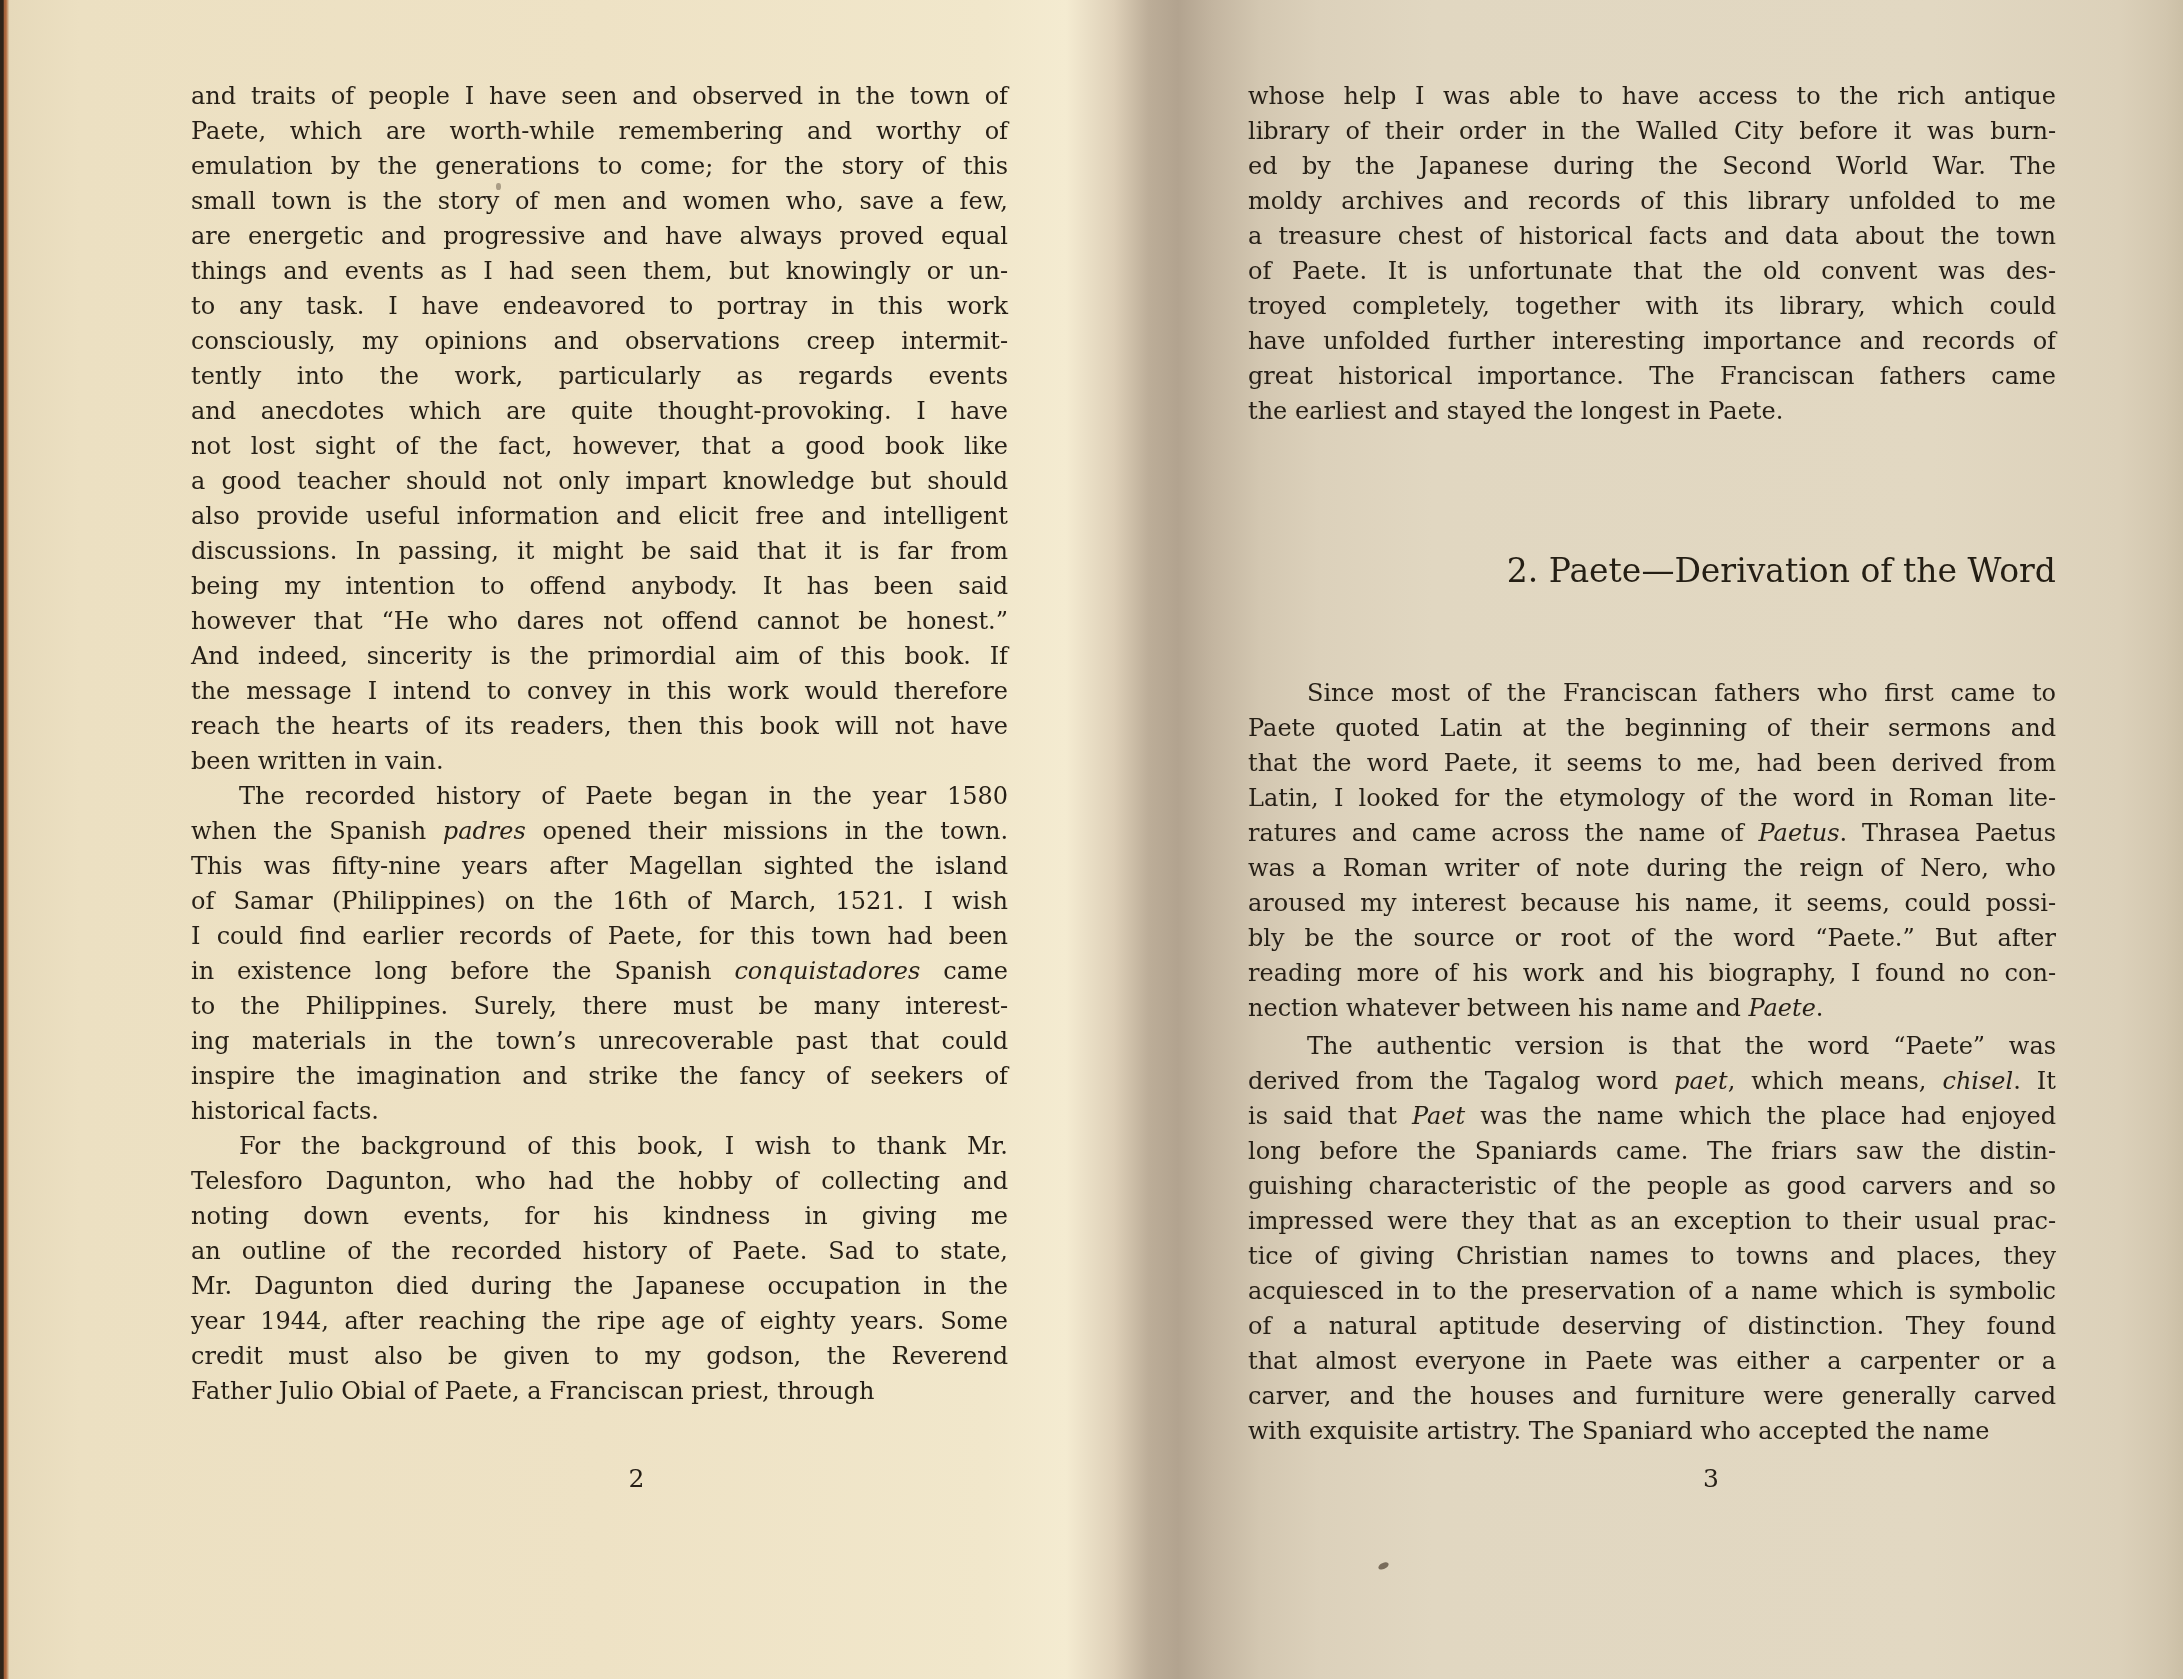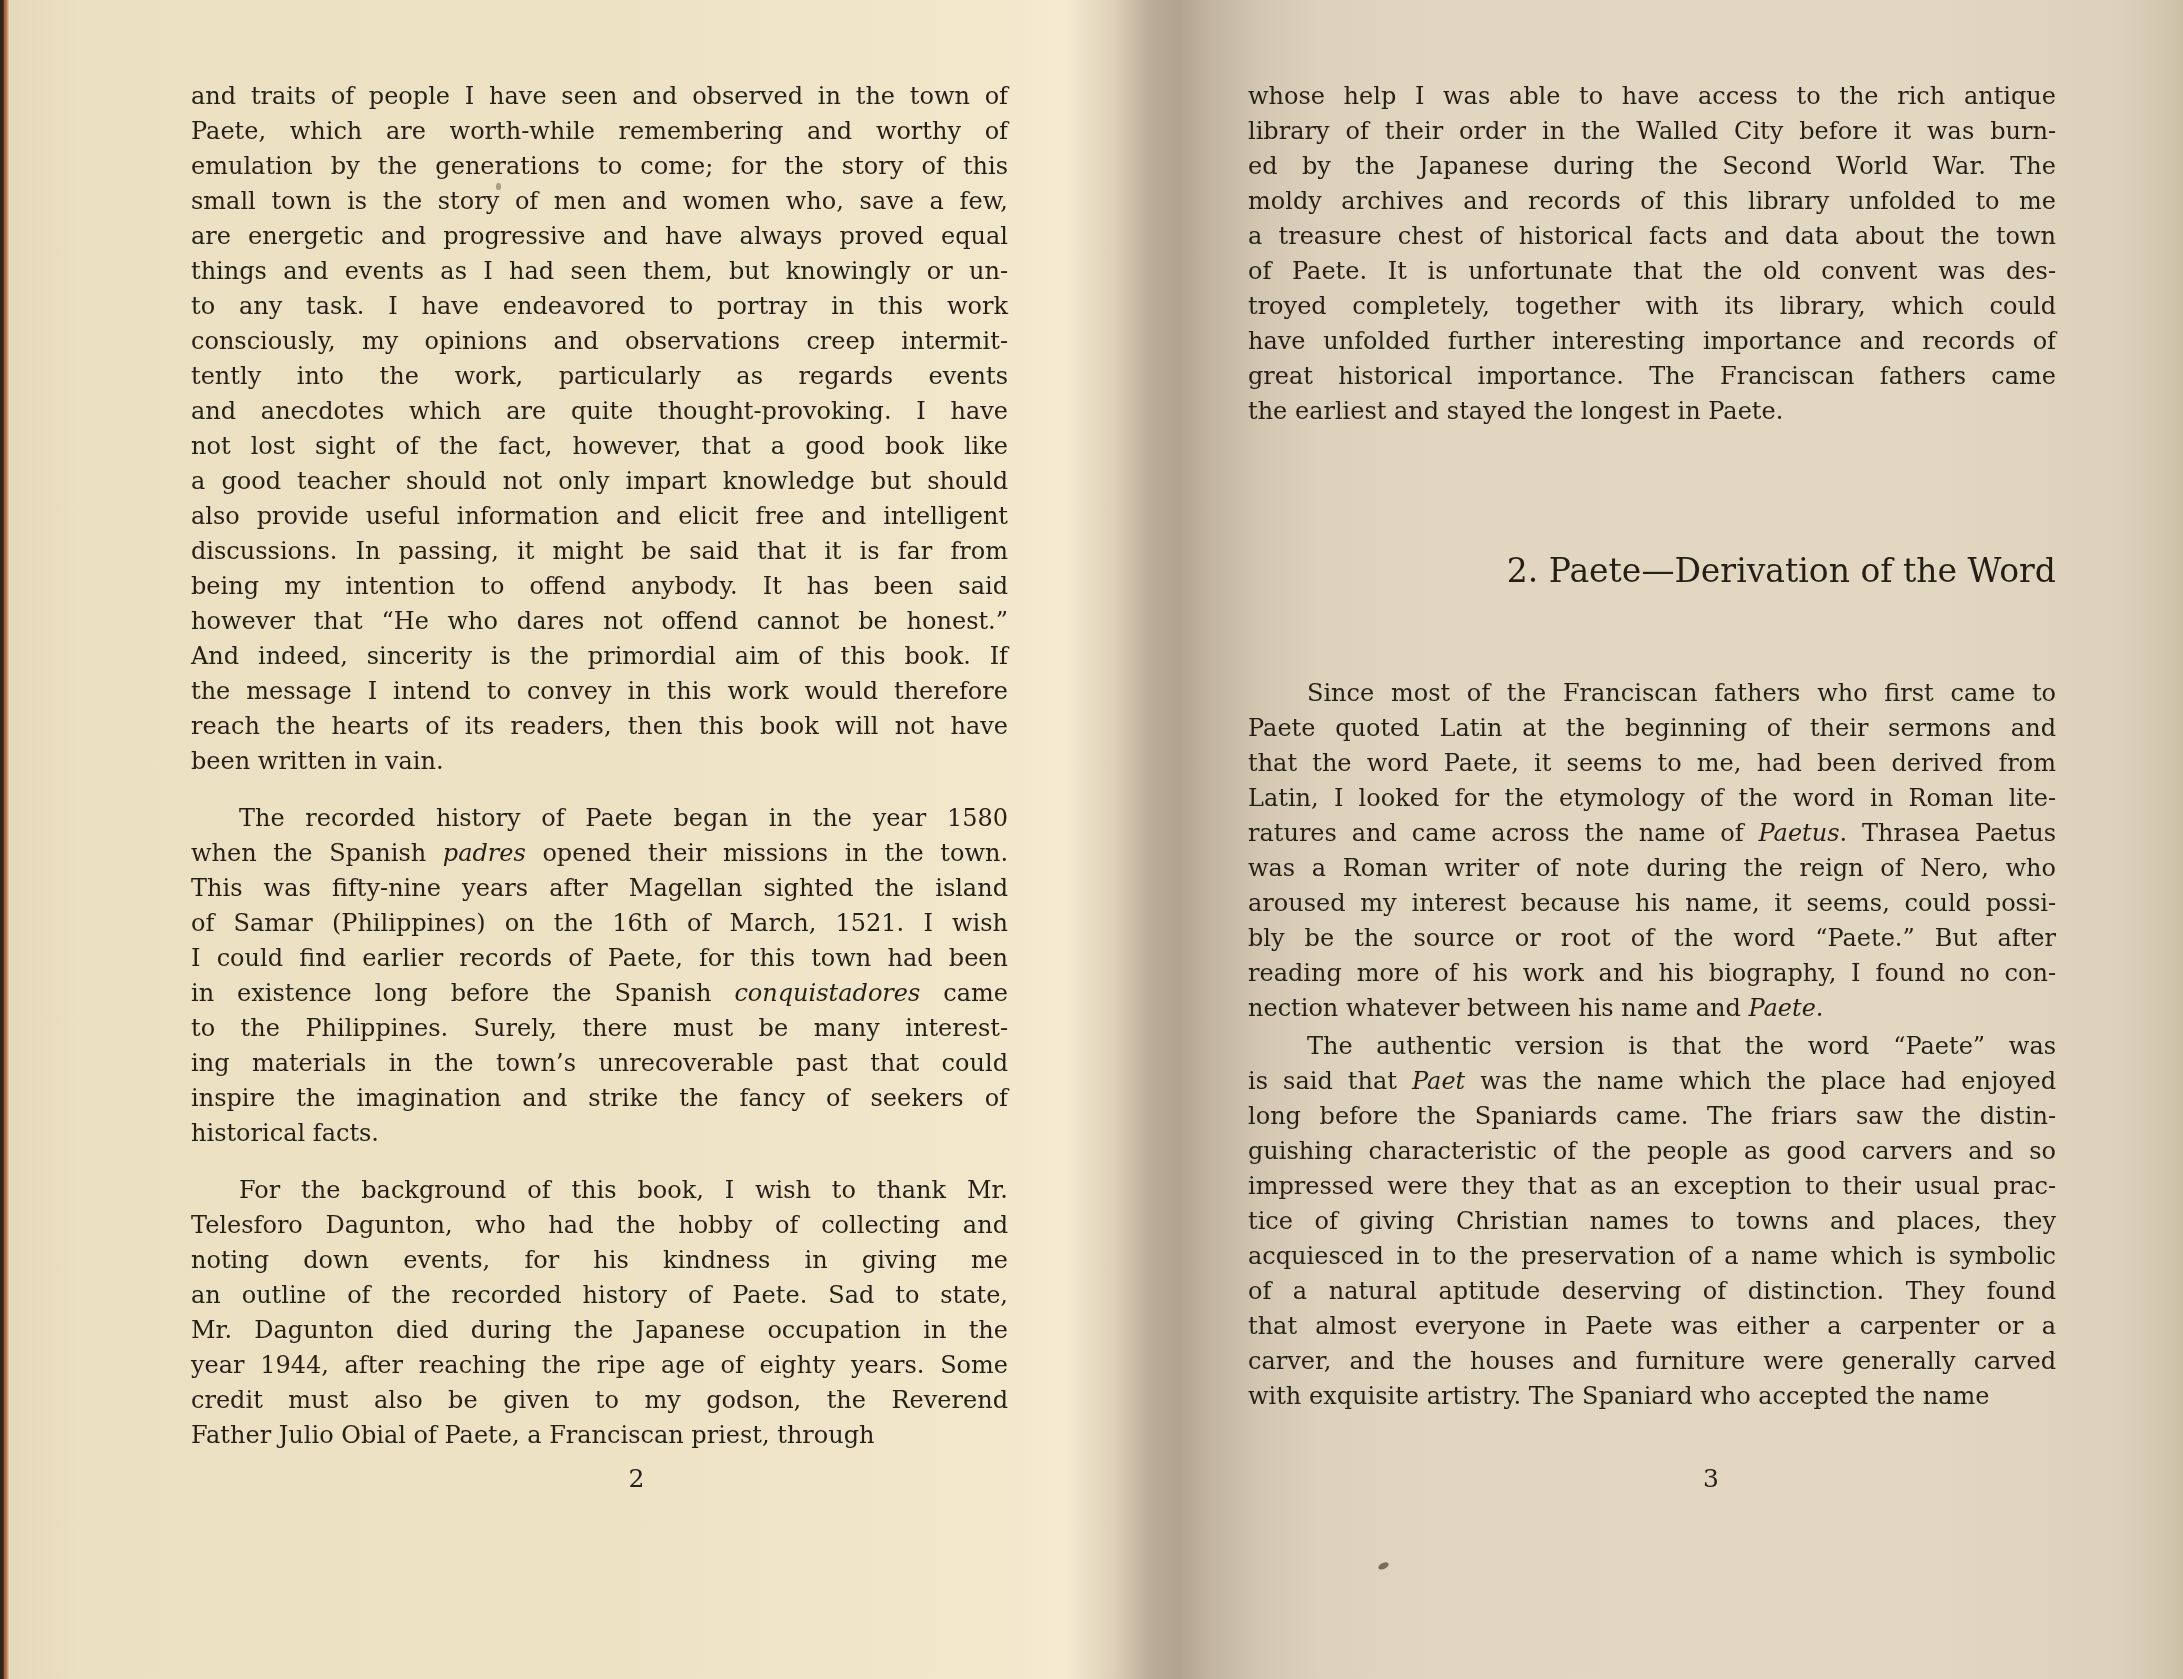--- a/index.html
+++ b/index.html
@@ -28,21 +28,21 @@
   .right-col{left:1248px;width:808px;}
   .para{margin:0;}
   .line{
     font-size:24px;line-height:35px;
     text-align:justify;text-align-last:justify;
     white-space:normal;
   }
   .line.last{text-align-last:left;}
   .para.indent .line:first-child{text-indent:48px;}
   .right-col .para.indent .line:first-child{text-indent:59px;}
-  .left-col .para + .para{margin-top:22px;}
+  .left-col .para + .para{}
   .right-col .para + .para{margin-top:3.3px;}
   .section-heading{
     font-size:33px;line-height:43px;font-weight:normal;
     text-align:right;margin:120px 0 84px 0;
     color:#241e14;
   }
   .page-num{
     position:absolute;top:1461px;
     font-size:25px;line-height:35px;text-align:center;
   }
@@ -128,20 +128,21 @@
           <div class="line">Latin, I looked for the etymology of the word in Roman lite-</div>
           <div class="line">ratures and came across the name of <i>Paetus</i>.  Thrasea Paetus</div>
           <div class="line">was a Roman writer of note during the reign of Nero, who</div>
           <div class="line">aroused my interest because his name, it seems, could possi-</div>
           <div class="line">bly be the source or root of the word “Paete.”  But after</div>
           <div class="line">reading more of his work and his biography, I found no con-</div>
           <div class="line last">nection whatever between his name and <i>Paete</i>.</div>
         </div>
         <div class="para indent">
           <div class="line">The authentic version is that the word “Paete” was</div>
+          <div class="line">derived from the Tagalog word <i>paet</i>, which means, <i>chisel</i>.  It</div>
           <div class="line">is said that <i>Paet</i> was the name which the place had enjoyed</div>
           <div class="line">long before the Spaniards came.  The friars saw the distin-</div>
           <div class="line">guishing characteristic of the people as good carvers and so</div>
           <div class="line">impressed were they that as an exception to their usual prac-</div>
           <div class="line">tice of giving Christian names to towns and places, they</div>
           <div class="line">acquiesced in to the preservation of a name which is symbolic</div>
           <div class="line">of a natural aptitude deserving of distinction.  They found</div>
           <div class="line">that almost everyone in Paete was either a carpenter or a</div>
           <div class="line">carver, and the houses and furniture were generally carved</div>
           <div class="line last">with exquisite artistry.  The Spaniard who accepted the name</div>

